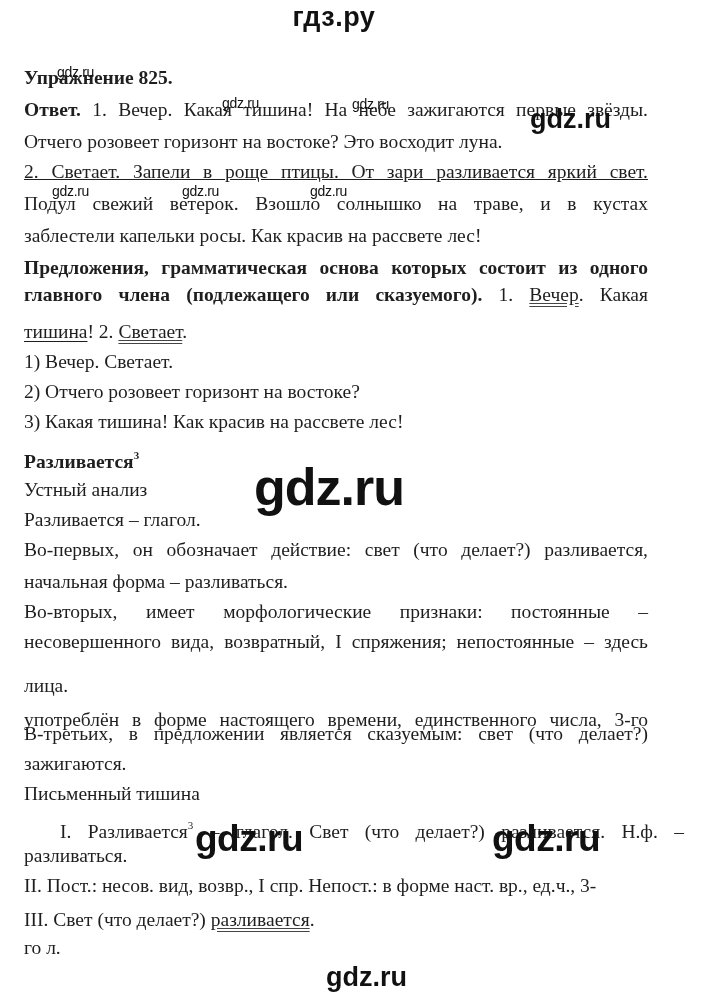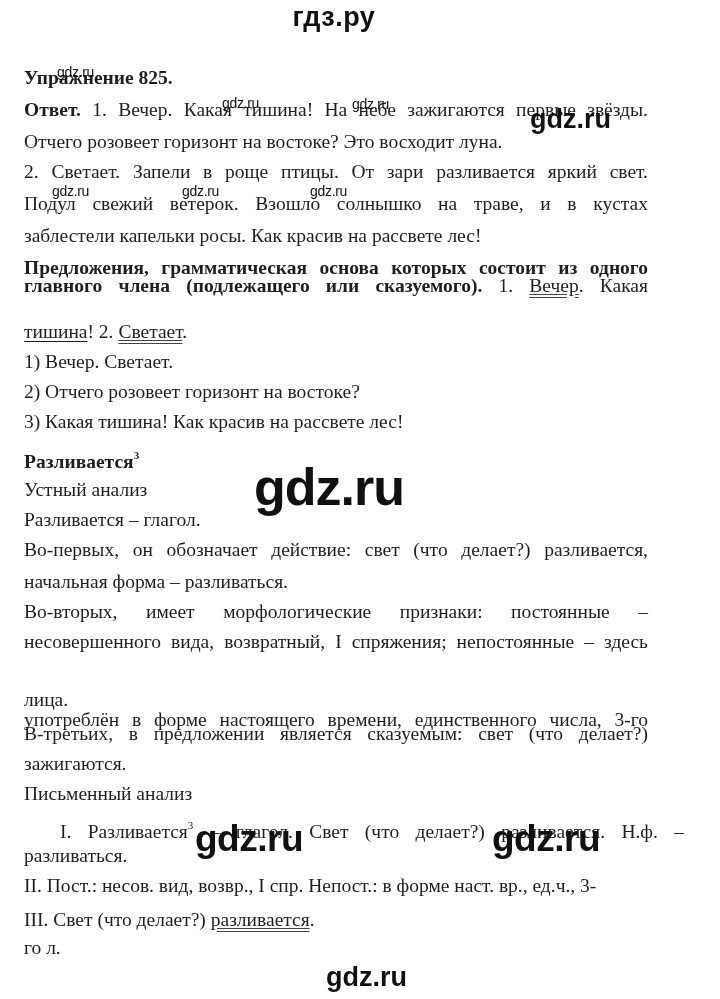--- a/index.html
+++ b/index.html
@@ -45,44 +45,44 @@
 </head>
 <body>
 
 <div class="site-header">гдз.ру</div>
 
 <div class="line bold" style="top:66px;">Упражнение 825.</div>
 
 <div class="line justify" style="top:98px;"><span class="bold">Ответ.</span><span> 1. Вечер. Какая тишина! На небе зажигаются первые звёзды.</span></div>
 <div class="line" style="top:130px;">Отчего розовеет горизонт на востоке? Это восходит луна.</div>
 
-<div class="line justify" style="top:160px;">2. Светает. Запели в роще птицы. От зари разливается яркий свет.</div>
+<div class="line justify" style="top:160px;text-decoration:underline;">2. Светает. Запели в роще птицы. От зари разливается яркий свет.</div>
 <div class="line justify" style="top:192px;">Подул свежий ветерок. Взошло солнышко на траве, и в кустах</div>
 <div class="line" style="top:224px;">заблестели капельки росы. Как красив на рассвете лес!</div>
 
 <div class="line justify bold" style="top:256px;">Предложения, грамматическая основа которых состоит из одного</div>
-<div class="line justify" style="top:274px;"><span class="bold">главного члена (подлежащего или сказуемого).</span><span> 1. </span><span class="u2">Вечер</span><span>. Какая</span></div>
+<div class="line justify" style="top:283px;"><span class="bold">главного члена (подлежащего или сказуемого).</span><span> 1. </span><span class="u2">Вечер</span><span>. Какая</span></div>
 <div class="line" style="top:320px;"><span class="u1">тишина</span><span>! 2. </span><span class="u2">Светает</span><span>.</span></div>
 
 <div class="line" style="top:350px;">1) Вечер. Светает.</div>
 <div class="line" style="top:380px;">2) Отчего розовеет горизонт на востоке?</div>
 <div class="line" style="top:410px;">3) Какая тишина! Как красив на рассвете лес!</div>
 
 <div class="line bold" style="top:450px;"><span>Разливается</span><sup>3</sup></div>
 <div class="line" style="top:478px;">Устный анализ</div>
 <div class="line" style="top:508px;">Разливается – глагол.</div>
 <div class="line justify" style="top:538px;">Во-первых, он обозначает действие: свет (что делает?) разливается,</div>
 <div class="line" style="top:570px;text-align:center;">начальная форма – разливаться.</div>
 <div class="line justify" style="top:600px;">Во-вторых, имеет морфологические признаки: постоянные –</div>
 <div class="line justify" style="top:630px;">несовершенного вида, возвратный, I спряжения; непостоянные – здесь</div>
 <div class="line justify" style="top:660px;margin-top:48px;">употреблён в форме настоящего времени, единственного числа, 3-го</div>
-<div class="line" style="top:688px;">лица.</div>
+<div class="line" style="top:674px;">лица.</div>
 <div class="line justify" style="top:722px;">В-третьих, в предложении является сказуемым: свет (что делает?)</div>
 <div class="line" style="top:752px;">зажигаются.</div>
-<div class="line" style="top:782px;">Письменный анализ</div>
+<div class="line" style="top:782px;">Письменный тишина</div>
 
 <div class="line justify" style="top:820px;margin-left:36px;"><span>I. Разливается</span><sup>3</sup><span> – глагол. Свет (что делает?) разливается. Н.ф. –</span></div>
 <div class="line" style="top:844px;">разливаться.</div>
 <div class="line" style="top:874px;">II. Пост.: несов. вид, возвр., I спр. Непост.: в форме наст. вр., ед.ч., 3-</div>
 <div class="line" style="top:904px;margin-top:32px;">го л.</div>
 <div class="line" style="top:908px;"><span>III. Свет (что делает?) </span><span class="u2">разливается</span><span>.</span></div>
 
 <div class="wm-small" style="left:57px; top:64px;">gdz.ru</div>
 <div class="wm-small" style="left:222px; top:95px;">gdz.ru</div>
 <div class="wm-small" style="left:352px; top:96px;">gdz.ru</div>

